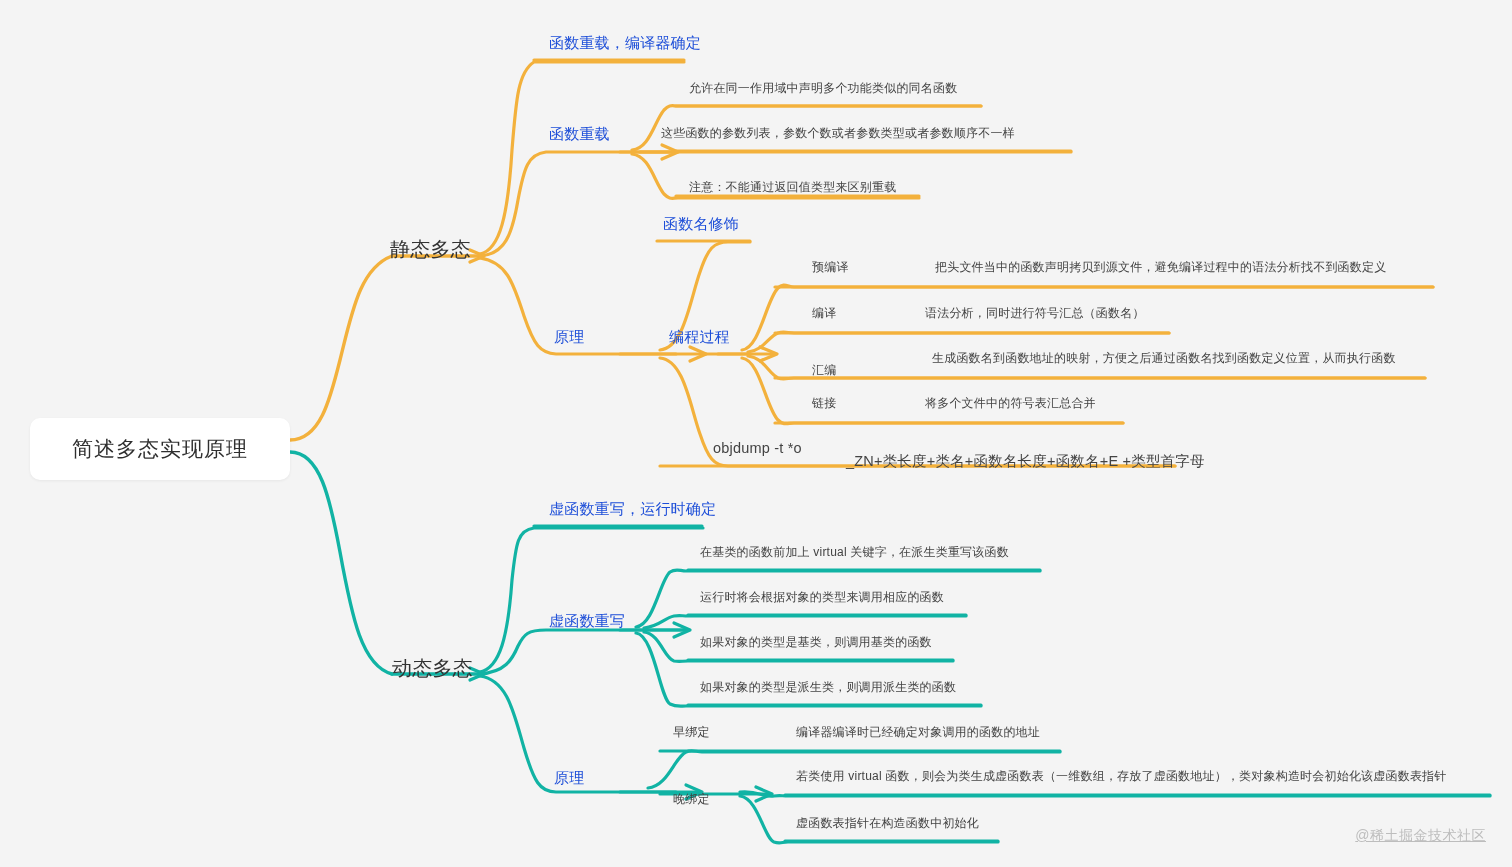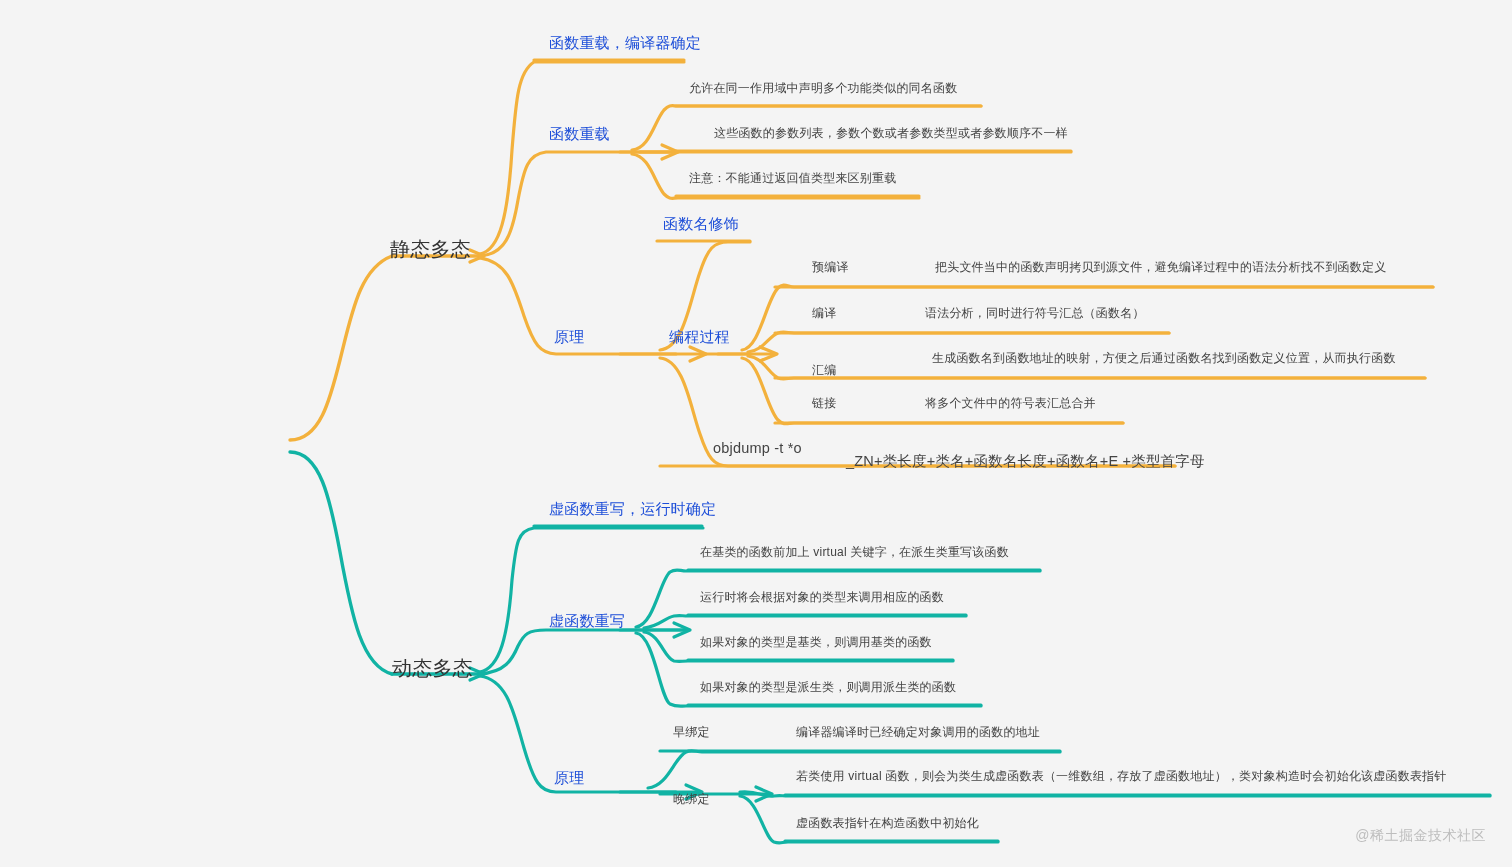--- a/index.html
+++ b/index.html
@@ -48,20 +48,21 @@
     letter-spacing: 1px;
   }
   #watermark {
     position: absolute;
     right: 26px;
     bottom: 22px;
     color: #bdbdbd;
     font-size: 14px;
     letter-spacing: 0.5px;
     user-select: none;
+    text-decoration: underline;
   }
 </style>
 </head>
 <body>
 
 <div id="canvas">
 
   <svg id="wires" viewBox="0 0 1512 867">
     <g fill="none" stroke-linecap="round" stroke-linejoin="round">
 
@@ -135,28 +136,31 @@
         <path d="M688 570 L 1040 570" stroke="#11b3a4" stroke-width="3.2" stroke-linecap="round" fill="none"></path>
         <path d="M688 615 L 966 615" stroke="#11b3a4" stroke-width="3.2" stroke-linecap="round" fill="none"></path>
         <path d="M688 660 L 953 660" stroke="#11b3a4" stroke-width="3.2" stroke-linecap="round" fill="none"></path>
         <path d="M688 705 L 981 705" stroke="#11b3a4" stroke-width="3.2" stroke-linecap="round" fill="none"></path>
         <path d="M660 751 L 1060 751" stroke="#11b3a4" stroke-width="3.2" stroke-linecap="round" fill="none"></path>
         <path d="M785 795 L 1490 795" stroke="#11b3a4" stroke-width="3.2" stroke-linecap="round" fill="none"></path>
         <path d="M785 841 L 998 841" stroke="#11b3a4" stroke-width="3.2" stroke-linecap="round" fill="none"></path>
       </g>
   </svg>
 
+  <div id="root-node" style="left: 30px; top: 418px; width: 260px; height: 62px;">
+    <span>简述多态实现原理</span>
+  </div>
 
   <div id="nodes-layer">
       <div class="node lvl1" style="left: 390px; top: 237px;">静态多态</div>
       <div class="node lvl2" style="left: 549px; top: 34px;">函数重载，编译器确定</div>
       <div class="node lvl2" style="left: 549px; top: 125px;">函数重载</div>
       <div class="node leaf" style="left: 689px; top: 81px;">允许在同一作用域中声明多个功能类似的同名函数</div>
-      <div class="node leaf" style="left: 714px; top: 126px;">这些函数的参数列表，参数个数或者参数类型或者参数顺序不一样</div>
-      <div class="node leaf" style="left: 689px; top: 171px;">注意：不能通过返回值类型来区别重载</div>
+      <div class="node leaf" style="left: 661px; top: 126px;">这些函数的参数列表，参数个数或者参数类型或者参数顺序不一样</div>
+      <div class="node leaf" style="left: 689px; top: 180px;">注意：不能通过返回值类型来区别重载</div>
       <div class="node lvl2" style="left: 554px; top: 328px;">原理</div>
       <div class="node lvl2" style="left: 663px; top: 215px;">函数名修饰</div>
       <div class="node lvl2" style="left: 669px; top: 328px;">编程过程</div>
       <div class="node leaf" style="left: 812px; top: 260px;">预编译</div>
       <div class="node leaf" style="left: 935px; top: 260px;">把头文件当中的函数声明拷贝到源文件，避免编译过程中的语法分析找不到函数定义</div>
       <div class="node leaf" style="left: 812px; top: 306px;">编译</div>
       <div class="node leaf" style="left: 925px; top: 306px;">语法分析，同时进行符号汇总（函数名）</div>
       <div class="node leaf" style="left: 812px; top: 363px;">汇编</div>
       <div class="node leaf" style="left: 932px; top: 351px;">生成函数名到函数地址的映射，方便之后通过函数名找到函数定义位置，从而执行函数</div>
       <div class="node leaf" style="left: 812px; top: 396px;">链接</div>

